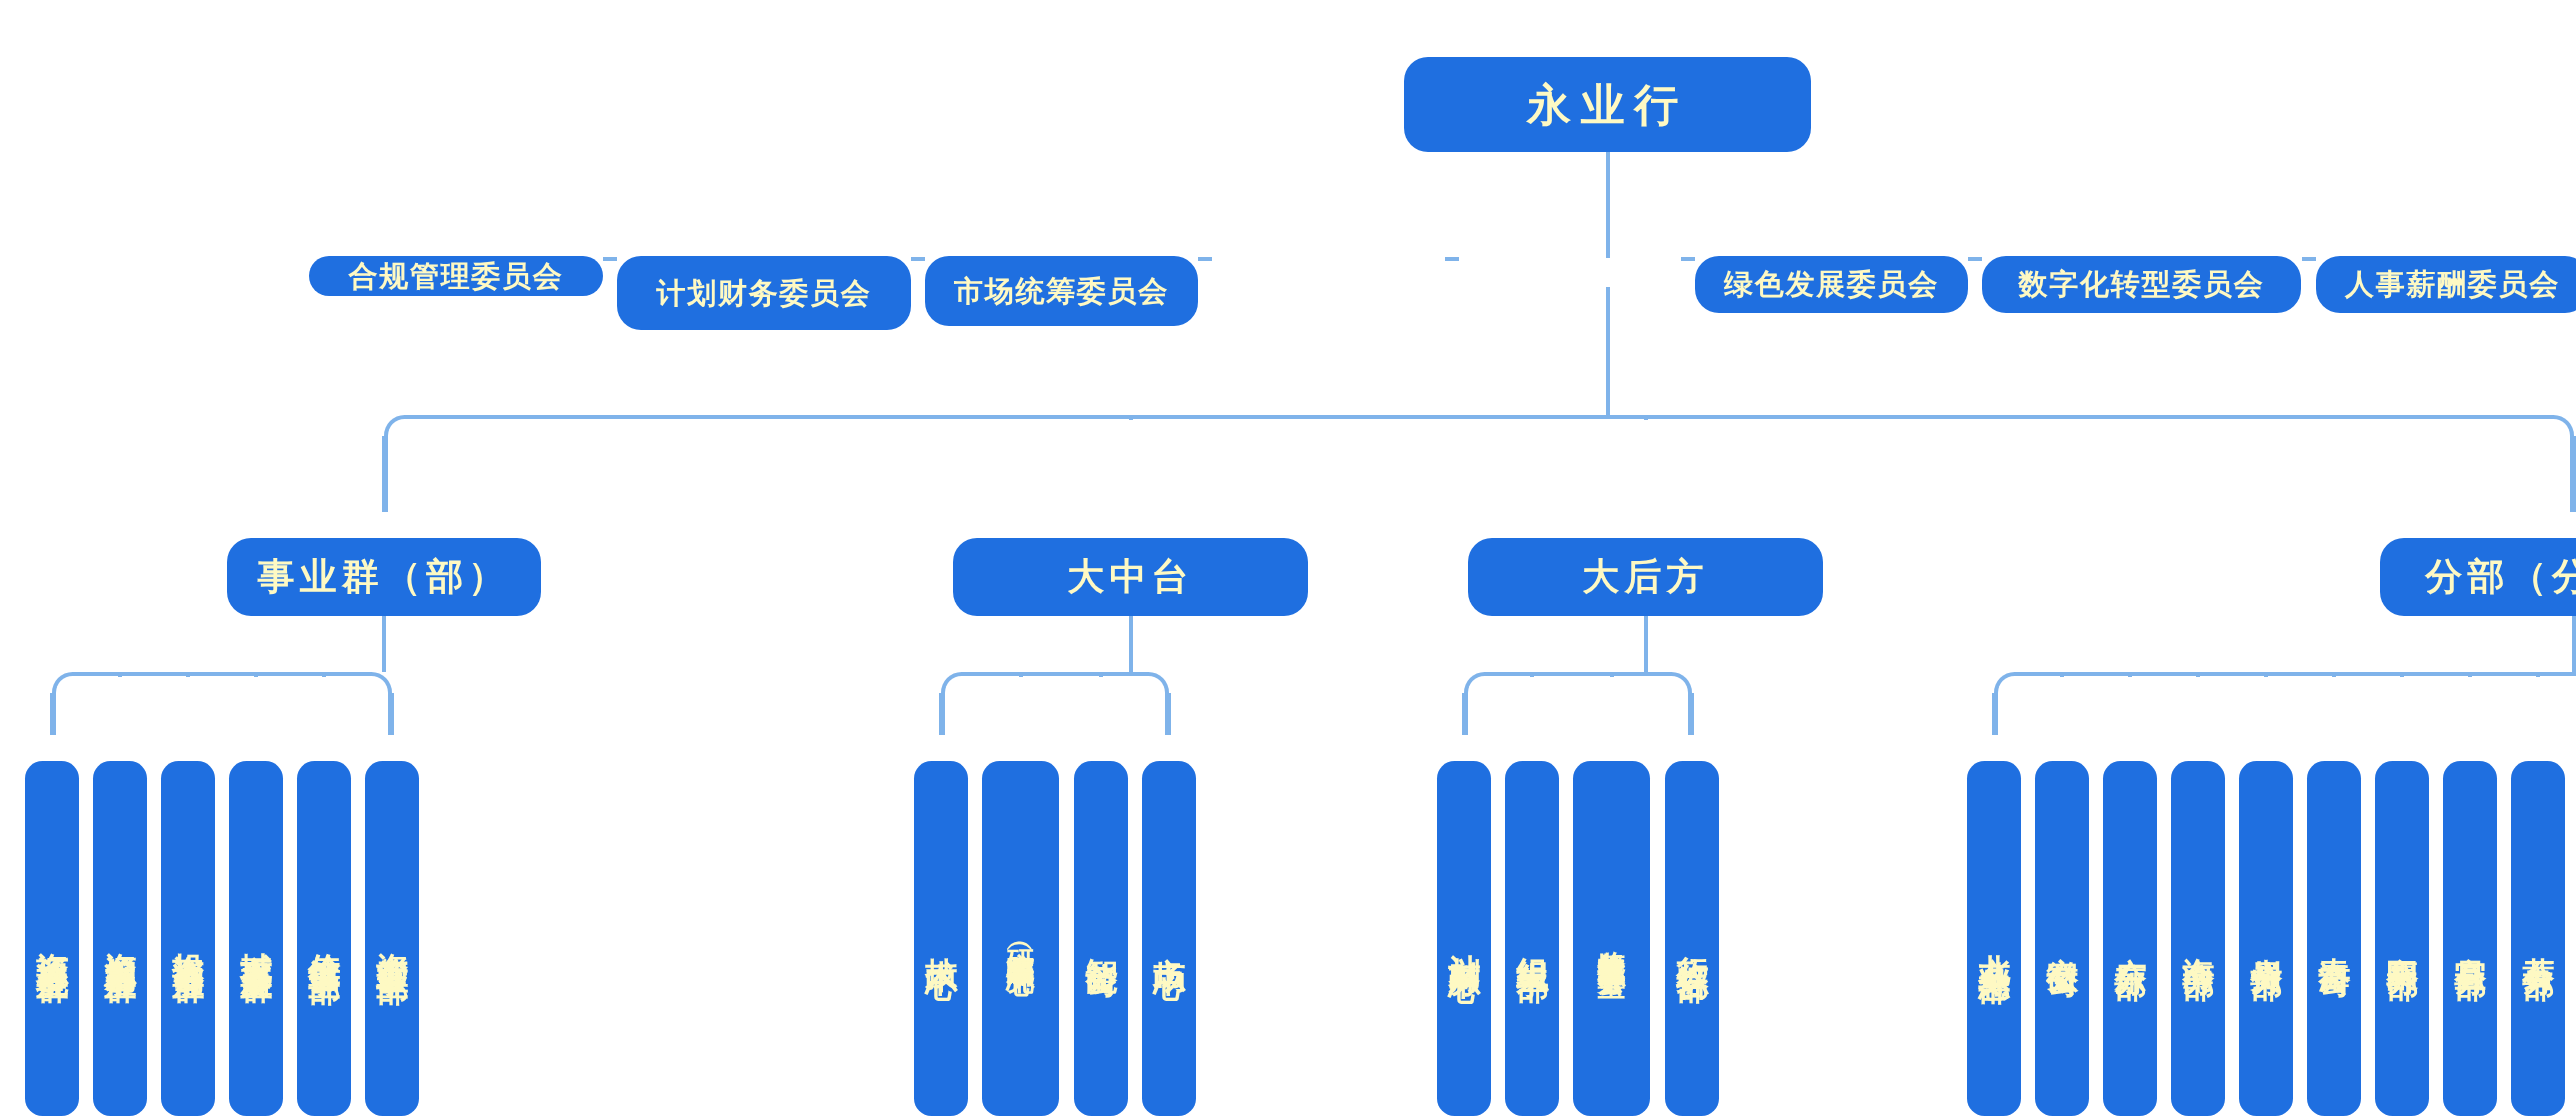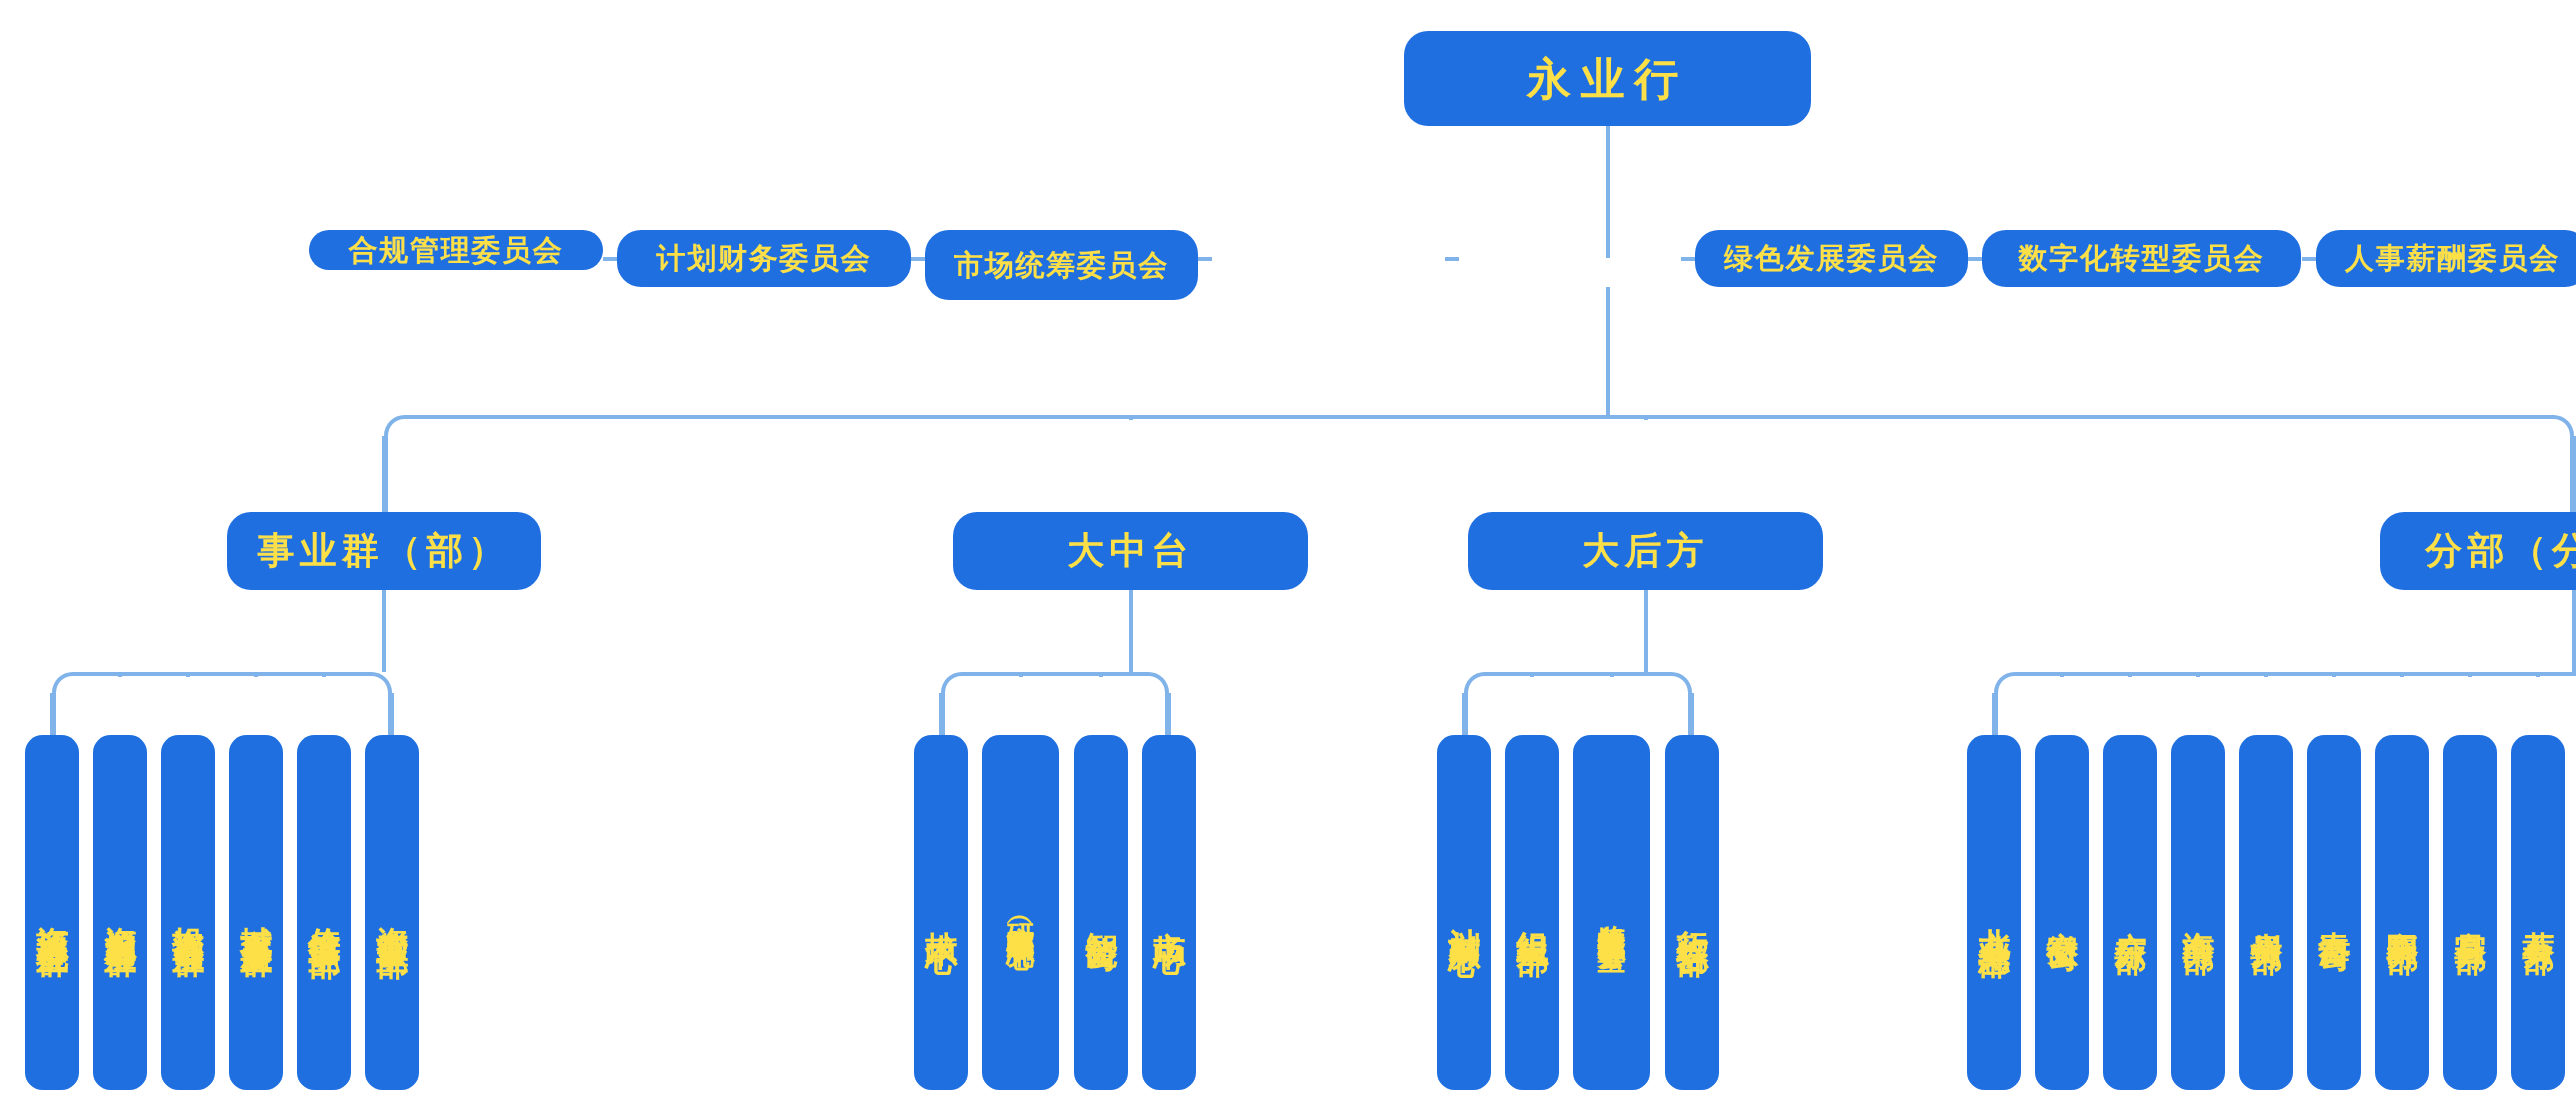--- a/index.html
+++ b/index.html
@@ -7,28 +7,29 @@
     width:3207px;height:1117px;
     font-family:"Liberation Sans","DejaVu Sans",sans-serif;
     overflow:hidden;position:relative;
   }
   .canvas{position:relative;width:3207px;height:1117px;}
 
   
   .node{
     position:absolute;
     background:var(--node);
-    color:#fde047;
+    color:#fef9c3;
     box-sizing:border-box;
     display:flex;align-items:center;justify-content:center;
     text-align:center;
     font-weight:700;
     letter-spacing:.04em;
     line-height:1.18;
     z-index:3;
+    margin-top:26px;
   }
   .node.h{ border-radius:24px; }
   .node.v{
     border-radius:17.5px;
     writing-mode:vertical-rl;
     text-orientation:upright;
     letter-spacing:.10em;
     padding:13.4px 0;
   }
 
@@ -80,21 +81,21 @@
     <div class="node h" style="left: 1404px; top: 31px; width: 407px; height: 95px; font-size: 44px; letter-spacing: 0.22em;">永业行</div>
     <div class="ln lnv" style="left: 1606px; top: 126px; height: 132px;"></div>
     <div class="ln lnh" style="left: 603px; top: 257px; width: 14.4px;"></div>
     <div class="ln lnh" style="left: 911px; top: 257px; width: 14.4px;"></div>
     <div class="ln lnh" style="left: 1198px; top: 257px; width: 14.4px;"></div>
     <div class="ln lnh" style="left: 1445px; top: 257px; width: 14.4px;"></div>
     <div class="ln lnh" style="left: 1681px; top: 257px; width: 14.4px;"></div>
     <div class="ln lnh" style="left: 1968px; top: 257px; width: 14.4px;"></div>
     <div class="ln lnh" style="left: 2302px; top: 257px; width: 14.4px;"></div>
     <div class="node h committee" style="left: 309px; top: 230px; width: 294px; height: 40px;">合规管理委员会</div>
-    <div class="node h committee" style="left: 617px; top: 230px; width: 294px; height: 57px;">计划财务委员会</div>
+    <div class="node h committee" style="left: 617px; top: 230px; width: 294px; height: 74px;">计划财务委员会</div>
     <div class="node h committee" style="left: 925px; top: 230px; width: 273px; height: 70px;">市场统筹委员会</div>
     <div class="node h committee" style="left: 1695px; top: 230px; width: 273px; height: 57px;">绿色发展委员会</div>
     <div class="node h committee" style="left: 1982px; top: 230px; width: 319px; height: 57px;">数字化转型委员会</div>
     <div class="node h committee" style="left: 2316px; top: 230px; width: 273px; height: 57px;">人事薪酬委员会</div>
     <div class="ln lnv" style="left: 1606px; top: 287px; height: 128px;"></div>
     <div class="bus" style="left: 384px; top: 415px; width: 2190px; height: 97px;"></div>
     <div class="bus-inner-mask" style="left: 408px; top: 420px; width: 2142px; height: 93px;"></div>
     <div class="ln lnv" style="left: 1129px; top: 415px; height: 97px;"></div>
     <div class="ln lnv" style="left: 1644px; top: 415px; height: 97px;"></div>
     <div class="ln lnv" style="left: 382px; top: 436px; height: 76px;"></div>

